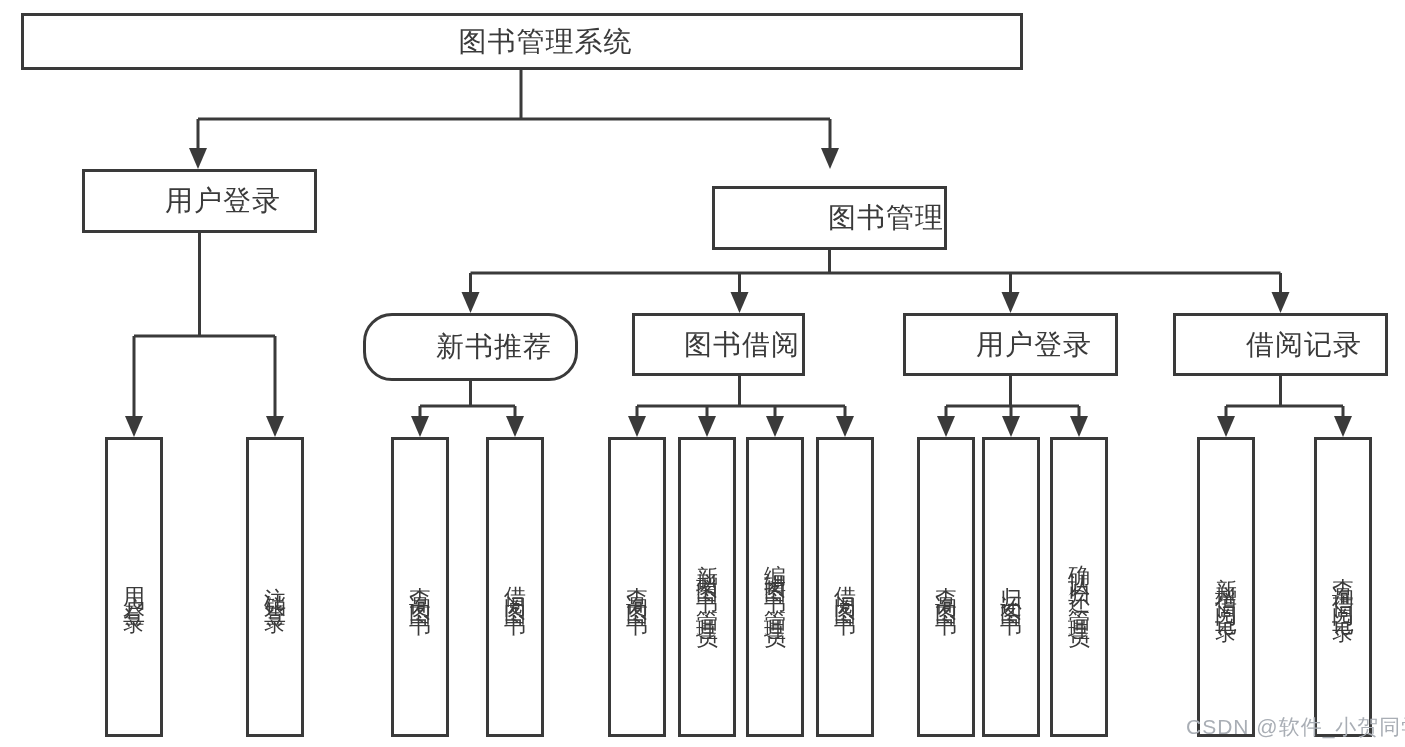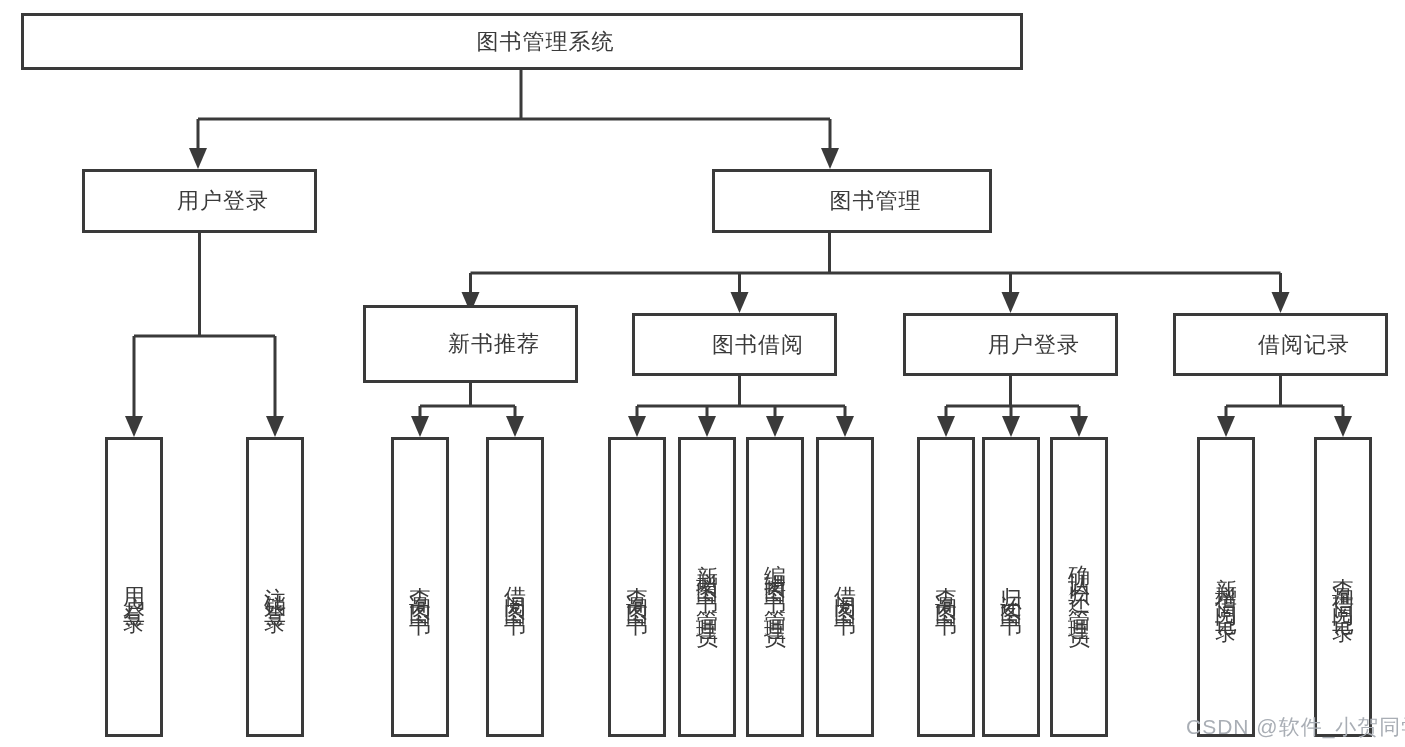--- a/index.html
+++ b/index.html
@@ -12,21 +12,21 @@
   }
   #connectors{position:absolute;left:0;top:0;width:1405px;height:747px;}
   .node{
     position:absolute;
     box-sizing:border-box;
     border:3px solid #3a3a3a;
     background:#ffffff;
     display:flex;align-items:center;justify-content:center;
     color:#3a3a3a;
   }
-  .hnode{font-size:22px;letter-spacing:1px;padding-left:47px;}
+  .hnode{font-size:28px;letter-spacing:1px;padding-left:47px;}
   .vnode .vtext{
     writing-mode:vertical-rl;
     text-orientation:mixed;
     font-size:22px;
     letter-spacing:9px;
     line-height:1.1;
     white-space:nowrap;
   }
   #watermark{
     position:absolute;
@@ -80,28 +80,28 @@
     <polygon class="arrow" points="1334,416 1352,416 1343,437"></polygon>
   </svg>
 
   <div class="node hnode" style="left:21px;top:13px;width:1002px;height:57px;">
     <span>图书管理系统</span>
   </div>
 
   <div class="node hnode" style="left:82px;top:169px;width:235px;height:64px;">
     <span>用户登录</span>
   </div>
-  <div class="node hnode" style="left:712px;top:169px;width:280px;height:64px;">
+  <div class="node hnode" style="left:712px;top:186px;width:235px;height:64px;justify-content:flex-end;">
     <span>图书管理</span>
   </div>
 
-  <div class="node hnode" style="left:363px;top:305px;width:215px;height:78px;">
+  <div class="node hnode" style="left:363px;top:313px;width:215px;height:68px;border-radius:29px;">
     <span>新书推荐</span>
   </div>
-  <div class="node hnode" style="left:632px;top:313px;width:205px;height:63px;">
+  <div class="node hnode" style="left:632px;top:313px;width:173px;height:63px;">
     <span>图书借阅</span>
   </div>
   <div class="node hnode" style="left:903px;top:313px;width:215px;height:63px;">
     <span>用户登录</span>
   </div>
   <div class="node hnode" style="left:1173px;top:313px;width:215px;height:63px;">
     <span>借阅记录</span>
   </div>
 
   <div class="node vnode" style="left:105px;top:437px;width:58px;height:300px;">

